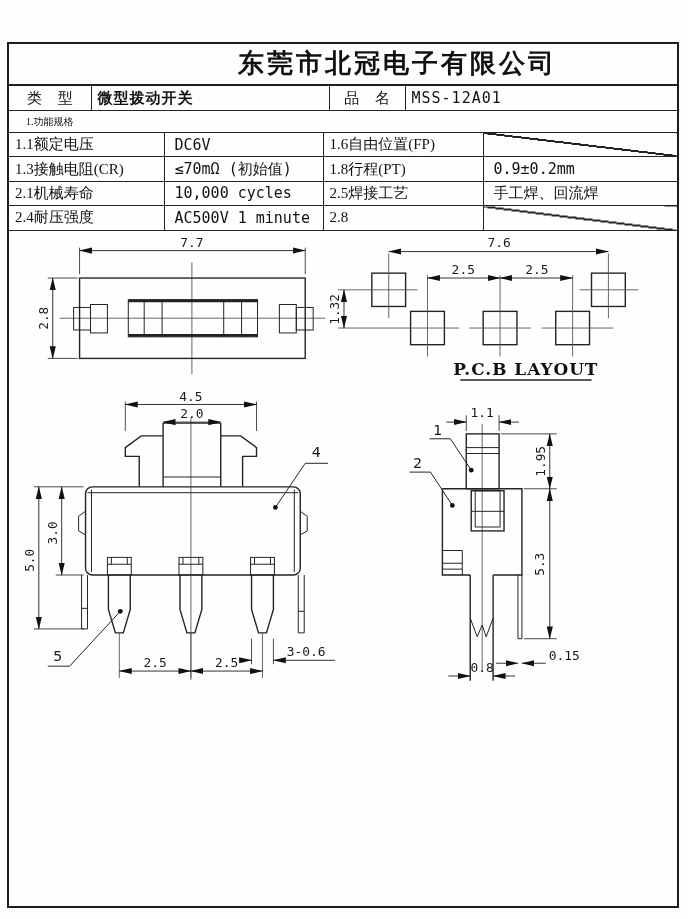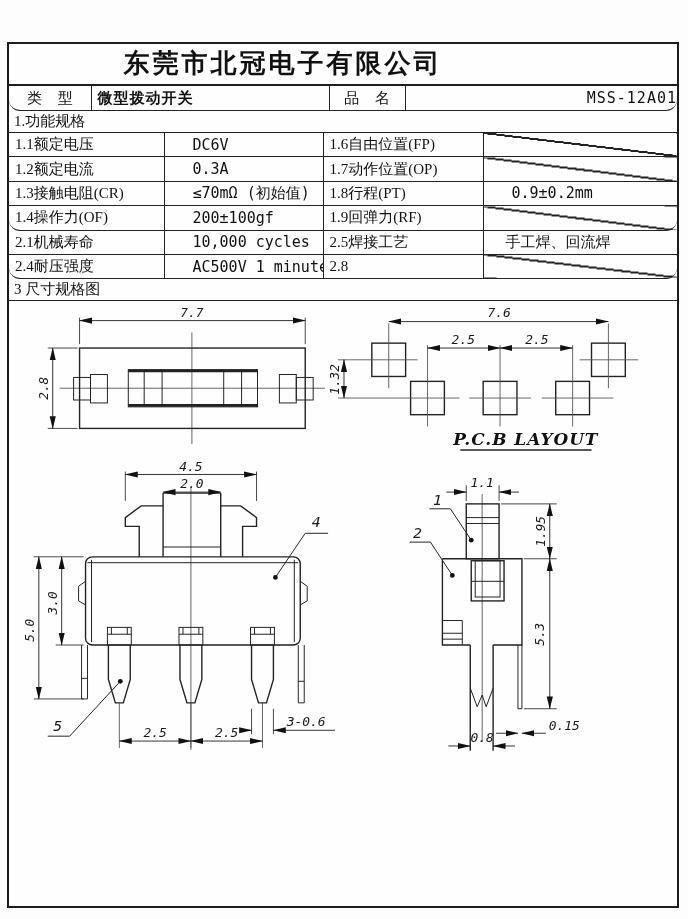--- a/index.html
+++ b/index.html
@@ -1,35 +1,35 @@
 <!DOCTYPE html>
 <html><head>
 <meta charset="utf-8">
 <style>
   html,body{margin:0;padding:0;background:#ffffff;}
   .page{position:relative;width:688px;height:919px;background:#fdfdfd;
         font-family:"Liberation Serif","DejaVu Serif",serif;color:#111;}
   .sheet{position:absolute;left:7px;top:42px;width:672px;height:866px;
          border:2px solid #1d1d1d;background:#fefefe;box-sizing:border-box;}
-  .title{height:40px;line-height:40px;text-align:center;font-size:26px;font-weight:bold;
+  .title{height:40px;line-height:40px;text-align:right;font-size:26px;font-weight:bold;
          letter-spacing:3px;border-bottom:2px solid #1d1d1d;padding-right:120px;}
   table{border-collapse:collapse;width:100%;table-layout:fixed;border:hidden;}
   td{border:1.6px solid #222;padding:0 0 0 6px;overflow:hidden;white-space:nowrap;}
-  .tw{border-bottom:1.6px solid #222;border-radius:11px;}
+  .tw{border-bottom:1.6px solid #222;}
   .head-table td{height:24px;font-size:15px;}
   .ht-label{text-align:center;letter-spacing:6px;}
   .ht-type{text-align:left;font-weight:bold;font-size:16px;letter-spacing:1px;}
-  .ht-name{text-align:right;font-family:"DejaVu Sans Mono",monospace;font-size:15px;letter-spacing:1px;}
-  .secbar{height:21px;line-height:21px;font-size:15px;padding-left:5px;border-bottom:1.6px solid #222;font-family:Liberation Serif, serif;}
+  .ht-name{text-align:left;font-family:"DejaVu Sans Mono",monospace;font-size:15px;letter-spacing:1px;}
+  .secbar{height:21px;line-height:21px;font-size:10px;padding-left:17px;border-bottom:1.6px solid #222;font-family:Liberation Serif, serif;}
   .spec-table td{height:23.4px;font-size:15px;}
-  .val{font-family:"DejaVu Sans Mono",monospace;font-size:14px;padding-left:28px;}
+  .val{font-family:"DejaVu Sans Mono",monospace;font-size:14px;padding-left:10px;}
   .diag{background-image:linear-gradient(to top right,
         transparent calc(50% - 1px),#222 calc(50% - 1px),
         #222 calc(50% + 1px),transparent calc(50% + 1px));}
-  .drawings{position:relative;height:493px;font-style:italic;}
+  .drawings{position:relative;height:493px;}
   .drawings svg{position:absolute;left:0;top:0;width:100%;height:100%;}
   .ln{stroke:#222;stroke-width:1.4;fill:none;}
   .thin{stroke:#222;stroke-width:1;fill:none;}
   .cl{stroke:#555;stroke-width:0.9;fill:none;}
   .heavy{stroke:#222;stroke-width:2.6;fill:none;}
   .dim,.dime{stroke:#1a1a1a;stroke-width:0.9;fill:none;}
   .dim{marker-start:url(#arr);marker-end:url(#arr);}
   .dime{marker-end:url(#arr);}
   .ext{stroke:#1a1a1a;stroke-width:0.8;fill:none;}
   text{font-family:"DejaVu Sans Mono",monospace;font-size:13px;fill:#1a1a1a;}
@@ -74,68 +74,55 @@
             <col>
           </colgroup>
         <tbody>
             <tr>
           <td>1.1额定电压</td>
           <td class="val">DC6V</td>
           <td>1.6自由位置(FP)</td>
           <td class="diag"></td>
         </tr>
         <tr>
-          <td>1.2额定电流</td>
-          <td class="val">0.3A</td>
-          <td>1.7动作位置(OP)</td>
-          <td class="diag"></td>
-        </tr>
-        <tr>
           <td>1.3接触电阻(CR)</td>
           <td class="val">≤70mΩ (初始值)</td>
           <td>1.8行程(PT)</td>
           <td class="val">0.9±0.2mm</td>
-        </tr>
-        <tr>
-          <td>1.4操作力(OF)</td>
-          <td class="val">200±100gf</td>
-          <td>1.9回弹力(RF)</td>
-          <td class="diag"></td>
         </tr>
       </tbody>
         </table>
     </div>
 
 
     <div class="tw">
       <table class="spec-table">
         <colgroup>
             <col style="width:155px">
             <col style="width:159px">
             <col style="width:160px">
             <col>
           </colgroup>
         <tbody>
             <tr>
           <td>2.1机械寿命</td>
           <td class="val">10,000 cycles</td>
           <td>2.5焊接工艺</td>
-          <td style="padding-left:22px">手工焊、回流焊</td>
+          <td style="padding-left:10px">手工焊、回流焊</td>
         </tr>
         <tr>
           <td>2.4耐压强度</td>
           <td class="val">AC500V 1 minute</td>
           <td>2.8</td>
           <td class="diag"></td>
         </tr>
       </tbody>
         </table>
     </div>
 
-    <div class="secbar">3 尺寸规格图</div>
 
     <div class="drawings">
       <svg viewBox="7 402 672 503" preserveAspectRatio="none">
         <defs>
           <marker id="arr" markerUnits="userSpaceOnUse" markerWidth="14" markerHeight="8" refX="12.5" refY="4" orient="auto-start-reverse">
             <path d="M0,0.9 L13,4 L0,7.1 Z" fill="#111"></path>
           </marker>
         </defs>
 
         <g>

